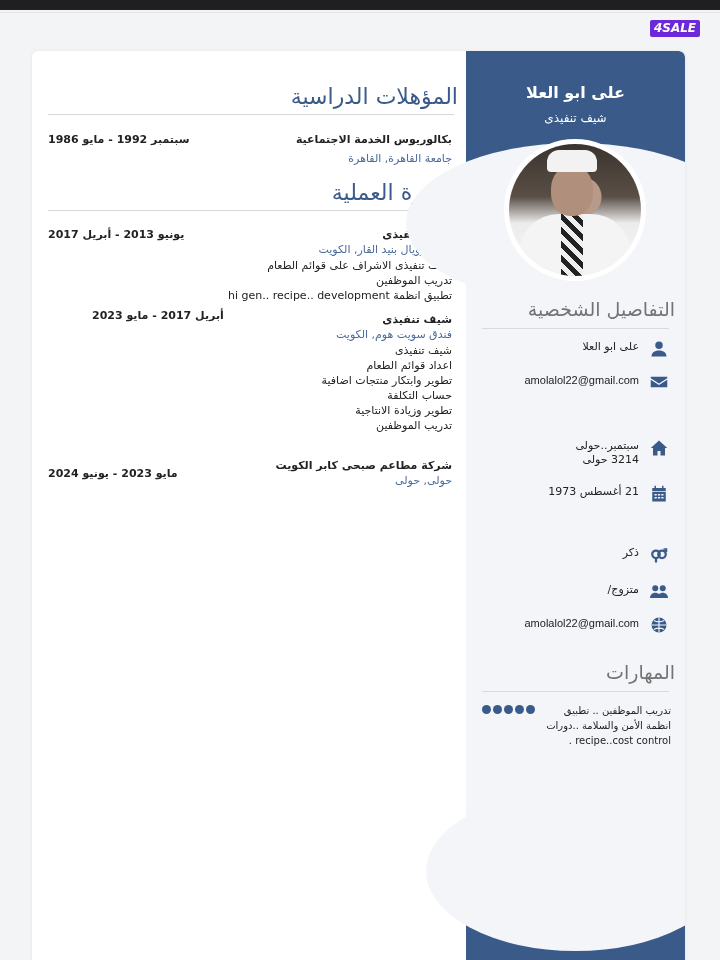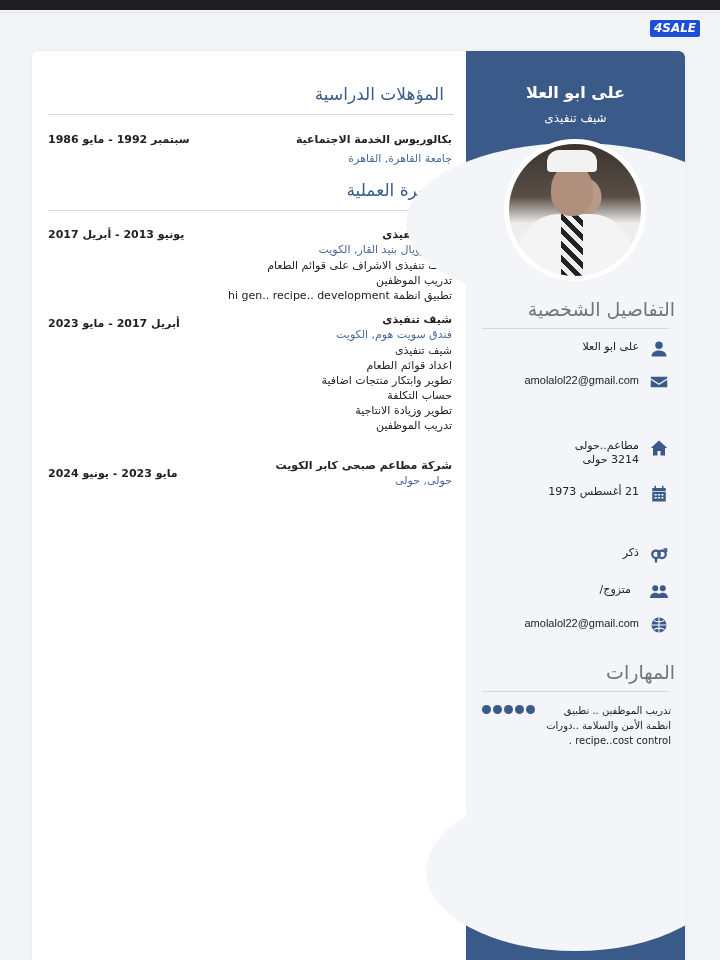--- a/index.html
+++ b/index.html
@@ -13,21 +13,21 @@
   .topbar {
     position: absolute; left: 0; top: 0; width: 720px; height: 10px;
     background: #1f1f22;
   }
   .topline {
     position: absolute; left: 0; top: 12px; width: 720px; height: 1px;
     background: #e2e4e8;
   }
   .brand-badge {
     position: absolute; left: 650px; top: 20px; width: 50px; height: 17px;
-    background: #1d4ed8; border-radius: 2px;
+    background: #6d28d9; border-radius: 2px;
     color: #fff; font-family: "DejaVu Sans", sans-serif;
     font-weight: bold; font-style: italic; font-size: 12px;
     line-height: 17px; text-align: center; letter-spacing: 0px;
   }
   .paper {
     position: absolute; left: 32px; top: 51px; width: 653px; height: 920px;
     background: #ffffff;
     border-radius: 6px 6px 0 0;
     box-shadow: 0 0 4px rgba(0,0,0,0.06);
     overflow: hidden;
@@ -118,21 +118,21 @@
     position: absolute; left: 16px; top: 654px; display: flex; gap: 2px; direction: ltr;
   }
   .skill-dots span {
     width: 9px; height: 9px; border-radius: 50%; background: #3a5a8a; display: inline-block;
   }
   
   .main {
     position: absolute; left: 0; top: 0; width: 434px; height: 920px; direction: rtl;
   }
   .sec-title {
-    position: absolute; right: 22px; font-size: 17px; color: #3a5a8a;
+    position: absolute; right: 8px; font-size: 22px; color: #3a5a8a;
   }
   .sec-rule {
     position: absolute; left: 16px; width: 406px; height: 1px; background: #d6d9de;
   }
   .entry-title {
     position: absolute; right: 14px; font-size: 11px; font-weight: bold; color: #222;
   }
   .entry-date {
     position: absolute; left: 16px; font-size: 11px; font-weight: bold; color: #222;
   }
@@ -173,21 +173,21 @@
       <div class="entry-org" style="top:192px;">فندق رويال بنيد القار, الكويت</div>
       <div class="entry-lines" style="top:207px;">
         <div>شيف تنفيذى الاشراف على قوائم الطعام</div>
         <div>تدريب الموظفين</div>
         <div>تطبيق انظمة hi gen.. recipe..  development</div>
       </div>
     </div>
 
     <div>
       <div class="entry-title" style="top:262px;">شيف تنفيذى</div>
-      <div class="entry-date" style="top:266px;">أبريل 2017 - مايو 2023</div>
+      <div class="entry-date" style="top:258px;margin-left:44px;">أبريل 2017 - مايو 2023</div>
       <div class="entry-org" style="top:277px;">فندق سويت هوم, الكويت</div>
       <div class="entry-lines" style="top:292px;">
         <div>شيف تنفيذى</div>
         <div>اعداد قوائم الطعام</div>
         <div>تطوير وابتكار منتجات اضافية</div>
         <div>حساب التكلفة</div>
         <div>تطوير وزيادة الانتاجية</div>
         <div>تدريب الموظفين</div>
       </div>
     </div>
@@ -241,21 +241,21 @@
     </div>
 
 
     <div class="detail-row" style="top:388px;">
       <span class="ico">
         <svg viewBox="0 0 24 24">
             <path d="M12 2L1 12h3v10h6v-6h4v6h6V12h3z"></path>
           </svg>
       </span>
       <span class="txt">
-        <div>مطاعم..حولى</div>
+        <div>سبتمبر..حولى</div>
         <div>3214 حولى</div>
       </span>
     </div>
 
     <div class="detail-row" style="top:434px;">
       <span class="ico">
         <svg viewBox="0 0 24 24">
             <path d="M3 4h18v4H3z"></path>
             <rect x="6" y="1" width="2" height="5"></rect>
             <rect x="16" y="1" width="2" height="5"></rect>
@@ -271,21 +271,21 @@
         <svg viewBox="0 0 24 24">
             <circle cx="8" cy="11" r="5" fill="none" stroke="#3a5a8a" stroke-width="3"></circle>
             <circle cx="16" cy="11" r="5" fill="none" stroke="#3a5a8a" stroke-width="3"></circle>
             <rect x="6.5" y="15" width="3" height="7"></rect>
             <path d="M18 3h5v5h-2V6l-2 2-1-1 2-2h-2z"></path>
           </svg>
       </span>
       <span class="txt">ذكر</span>
     </div>
 
-    <div class="detail-row" style="top:532px;gap:8px;">
+    <div class="detail-row" style="top:532px;">
       <span class="ico">
         <svg viewBox="0 0 24 24">
             <circle cx="7" cy="7" r="4"></circle>
             <circle cx="17" cy="7" r="4"></circle>
             <path d="M0 20c0-4 3-7 7-7s7 3 7 7z"></path>
             <path d="M10 20c0-4 3-7 7-7s7 3 7 7z"></path>
           </svg>
       </span>
       <span class="txt">متزوج/</span>
     </div>

